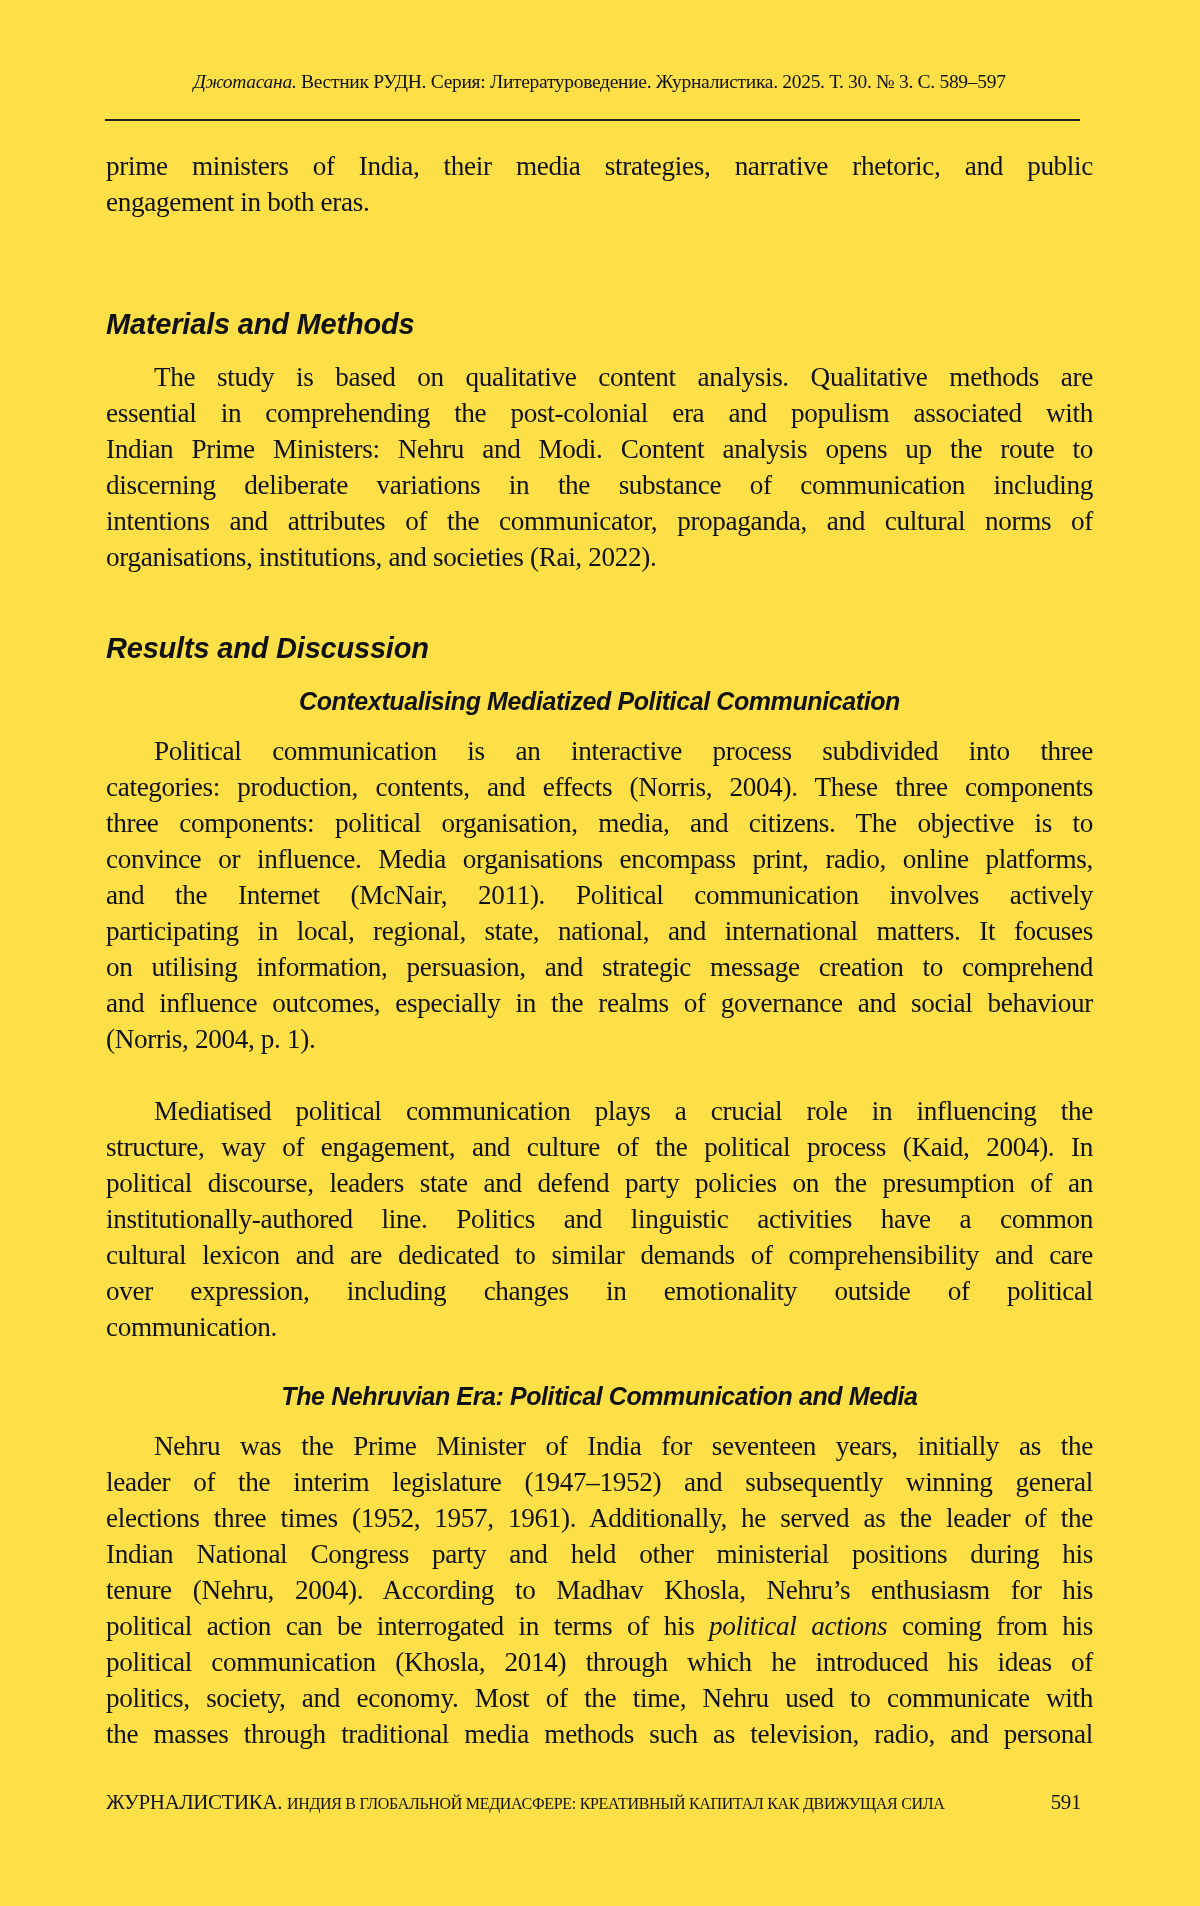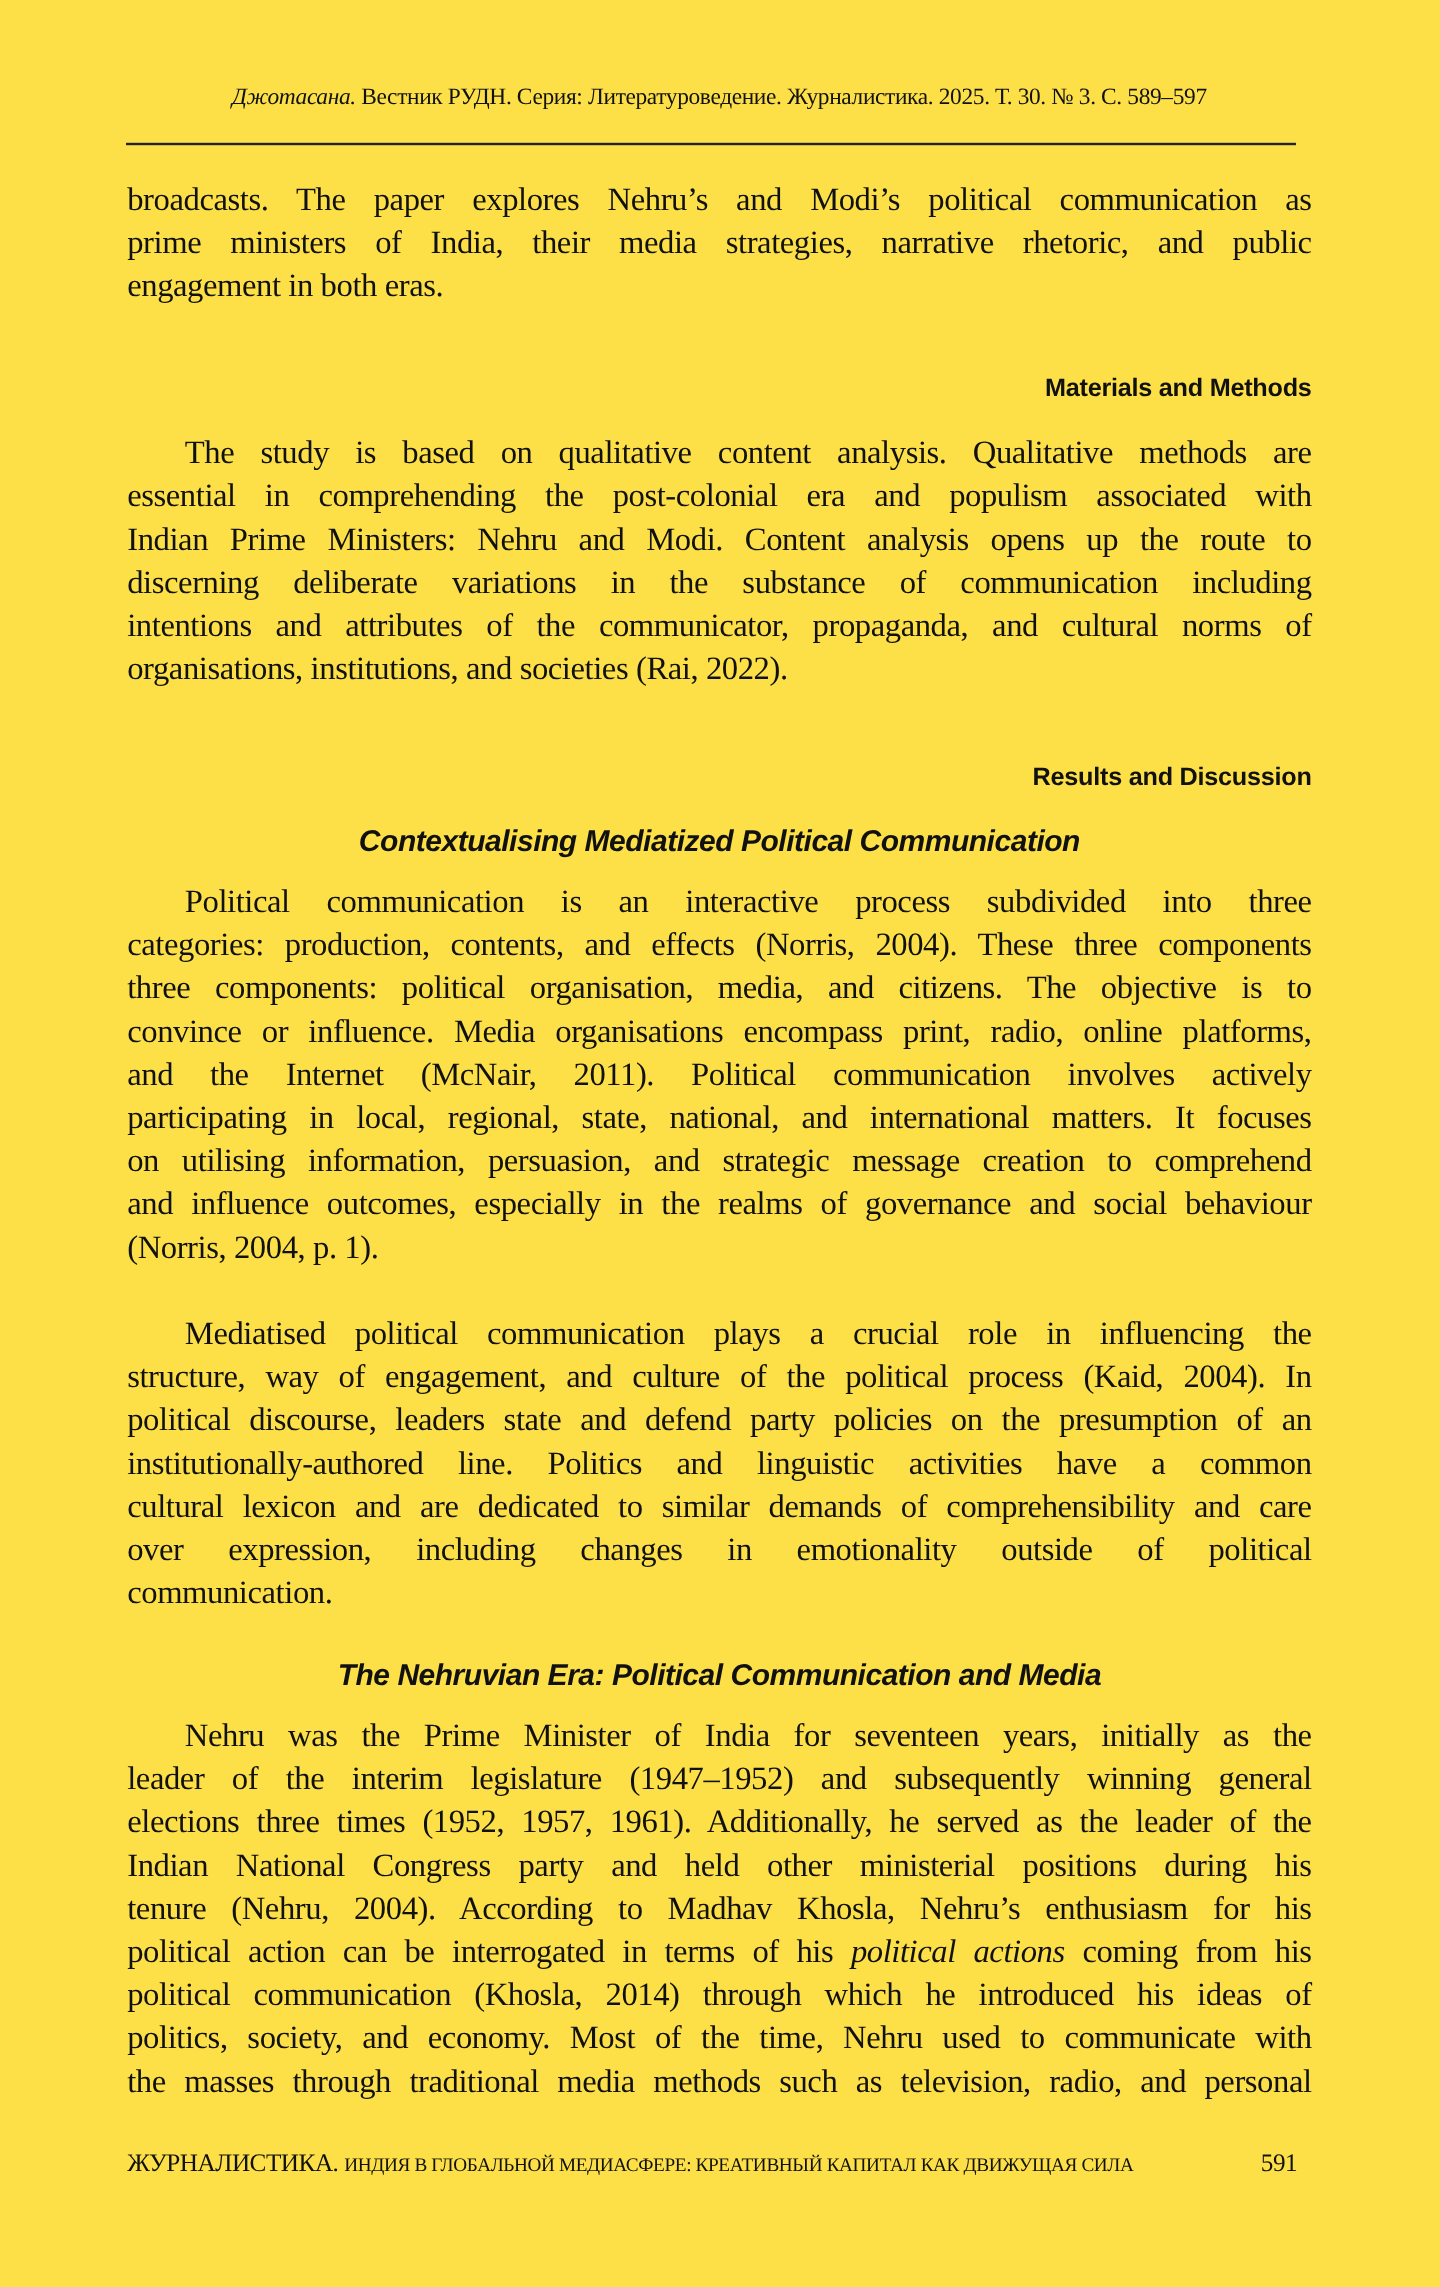--- a/index.html
+++ b/index.html
@@ -22,22 +22,22 @@
     font-family: "Liberation Serif", serif; font-size: 27.2px; line-height: 36px; height: 36px;
     text-align: justify; text-align-last: justify; white-space: nowrap; overflow: visible;
     letter-spacing: -0.35px; word-spacing: 0px;
   }
   .line.wrap { white-space: normal; }
   .line.last { text-align: left; text-align-last: left; }
   .line.indent { padding-left: 48px; }
   .line .em { font-style: italic; }
 
   .h-section {
-    font-family: "Liberation Sans", sans-serif; font-weight: bold; font-size: 21px;
-    text-align: right; height: 36px; line-height: 36px; letter-spacing: -0.2px;
+    font-family: "Liberation Sans", sans-serif; font-weight: bold; font-size: 29px;
+    text-align: left; height: 36px; line-height: 36px; letter-spacing: -0.2px; font-style: italic;
   }
   .h-sub {
     font-family: "Liberation Sans", sans-serif; font-weight: bold; font-style: italic; font-size: 25px;
     text-align: center; height: 36px; line-height: 36px; letter-spacing: -0.4px;
   }
 
   .running-footer {
     position: absolute; left: 106px; width: 975px; top: 1788px; height: 28px;
     font-family: "Liberation Serif", serif; font-size: 21px; line-height: 28px;
     display: flex; justify-content: space-between; align-items: baseline; white-space: nowrap;
@@ -52,21 +52,20 @@
 
 <div class="page">
 
   <div class="running-header">
     <span class="author">Джотасана.</span>
     <span>Вестник РУДН. Серия: Литературоведение. Журналистика. 2025. Т. 30. № 3. С. 589–597</span>
   </div>
   <div class="header-rule"></div>
 
   <div class="col" style="top:148px;">
-    <div class="line">broadcasts. The paper explores Nehru’s and Modi’s political communication as</div>
     <div class="line">prime ministers of India, their media strategies, narrative rhetoric, and public</div>
     <div class="line last">engagement in both eras.</div>
   </div>
 
   <div class="col" style="top:306px;">
     <div class="h-section">Materials and Methods</div>
   </div>
 
   <div class="col" style="top:359px;">
     <div class="line indent">The study is based on qualitative content analysis. Qualitative methods are</div>

